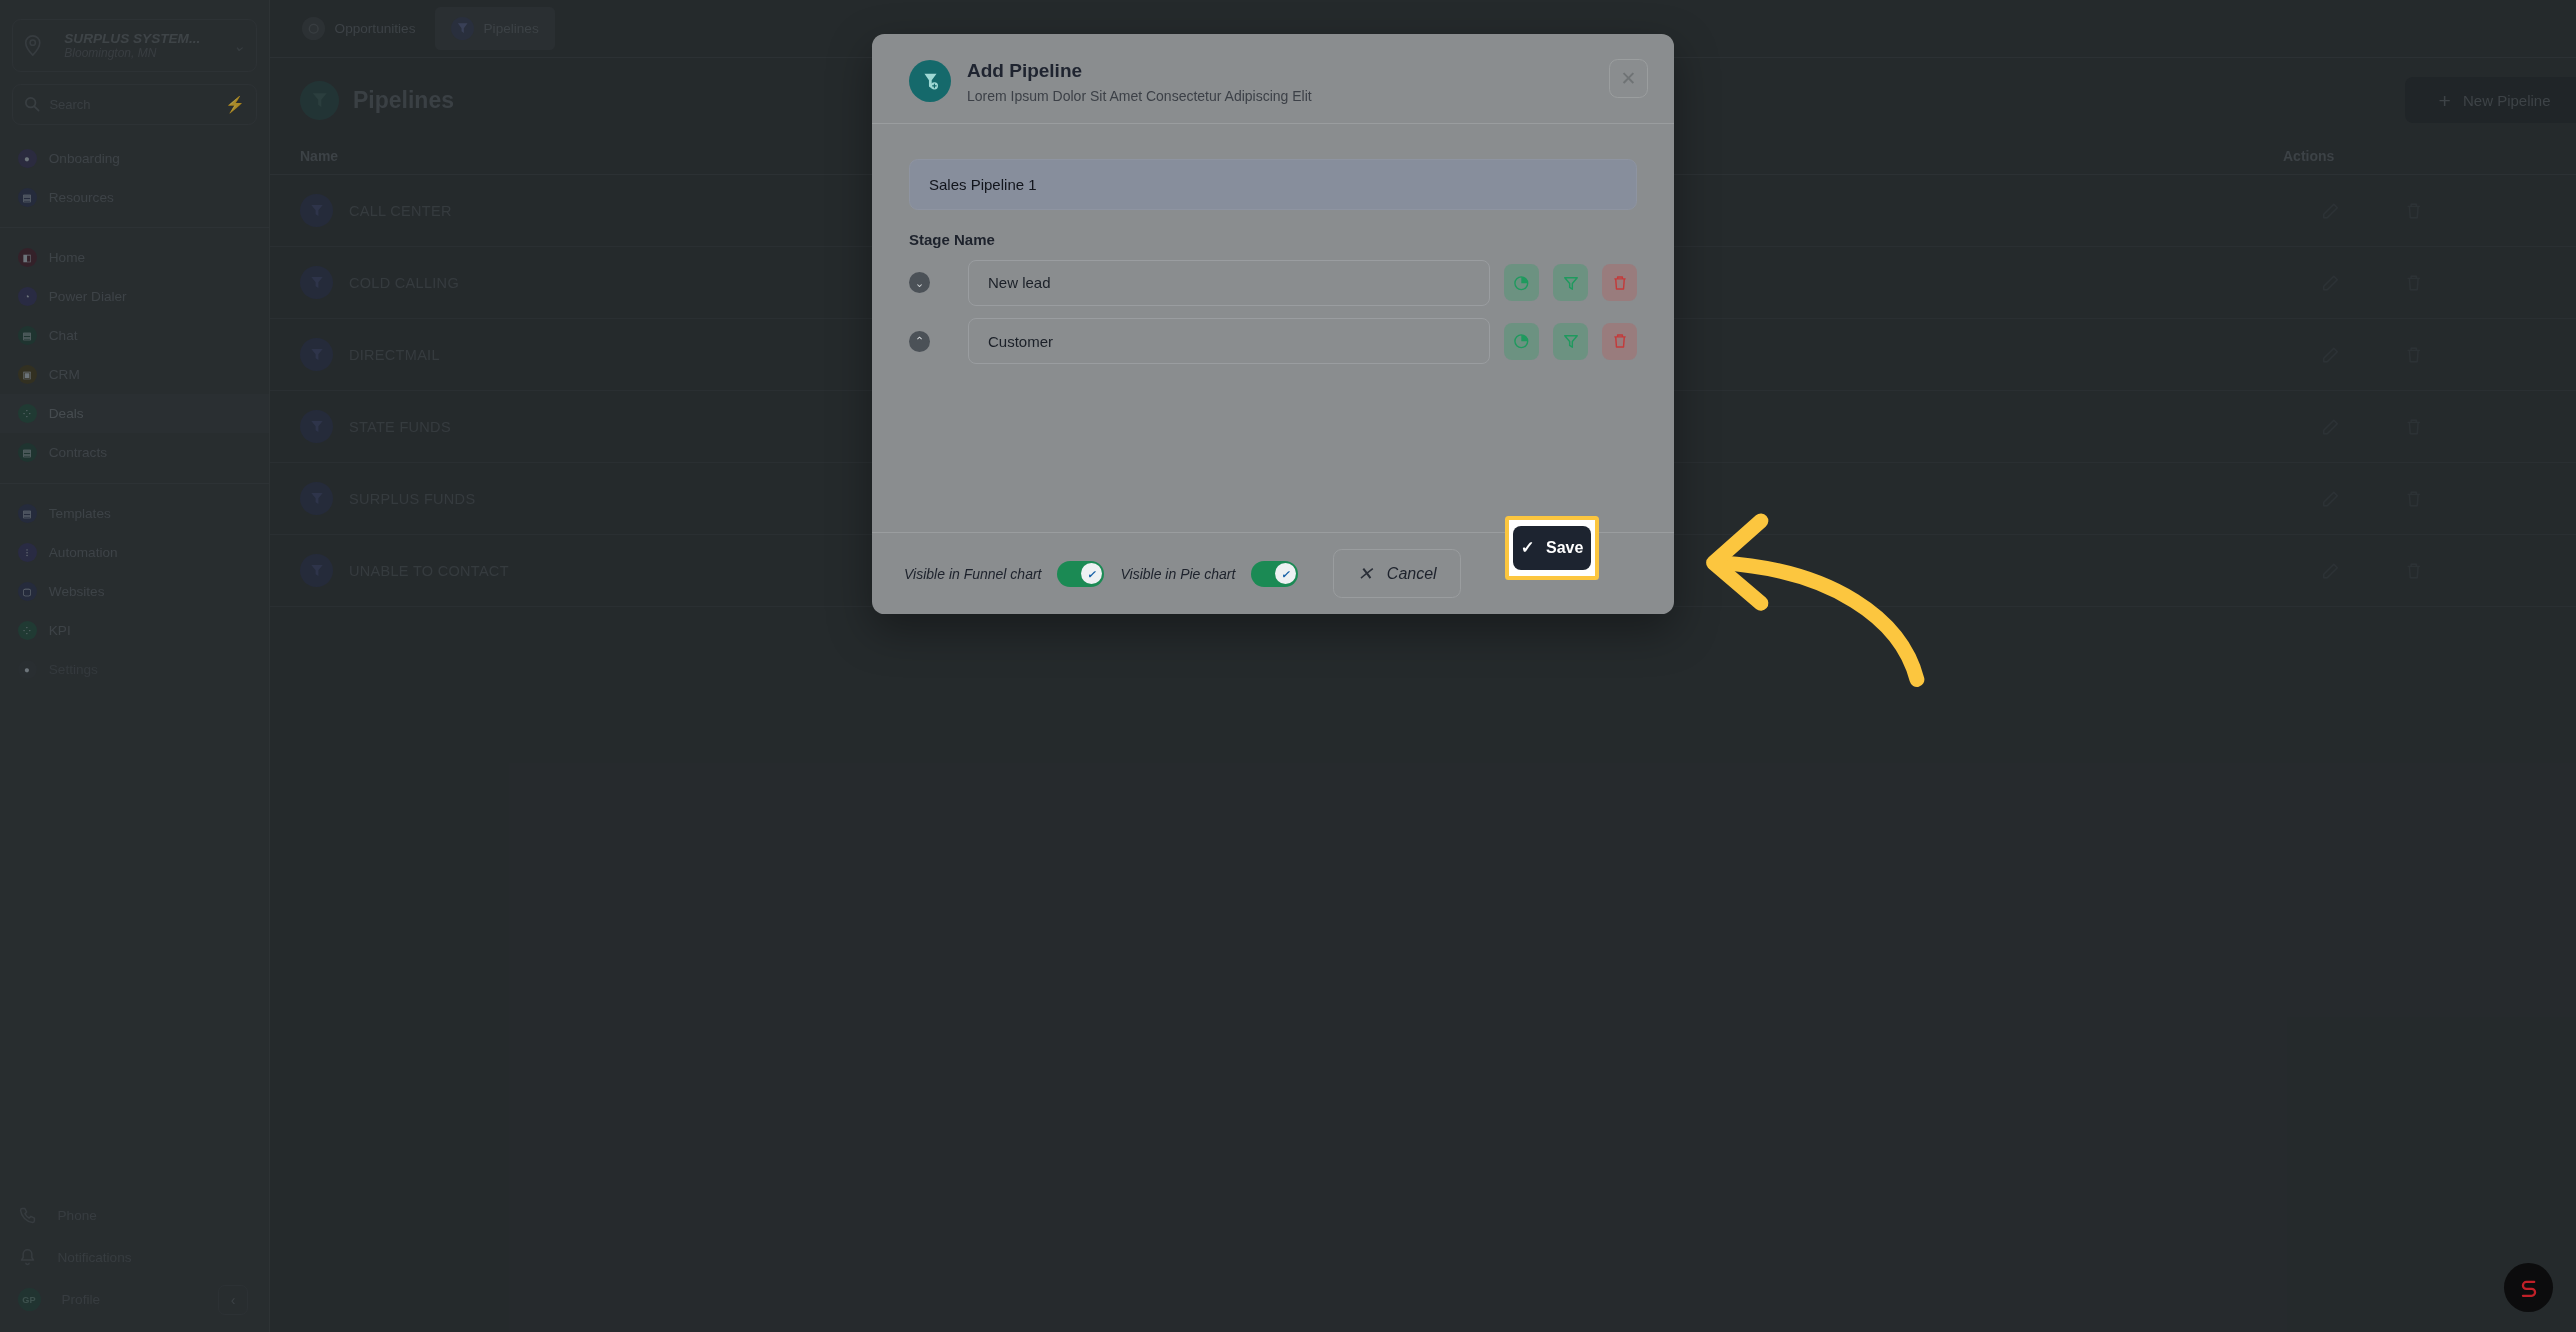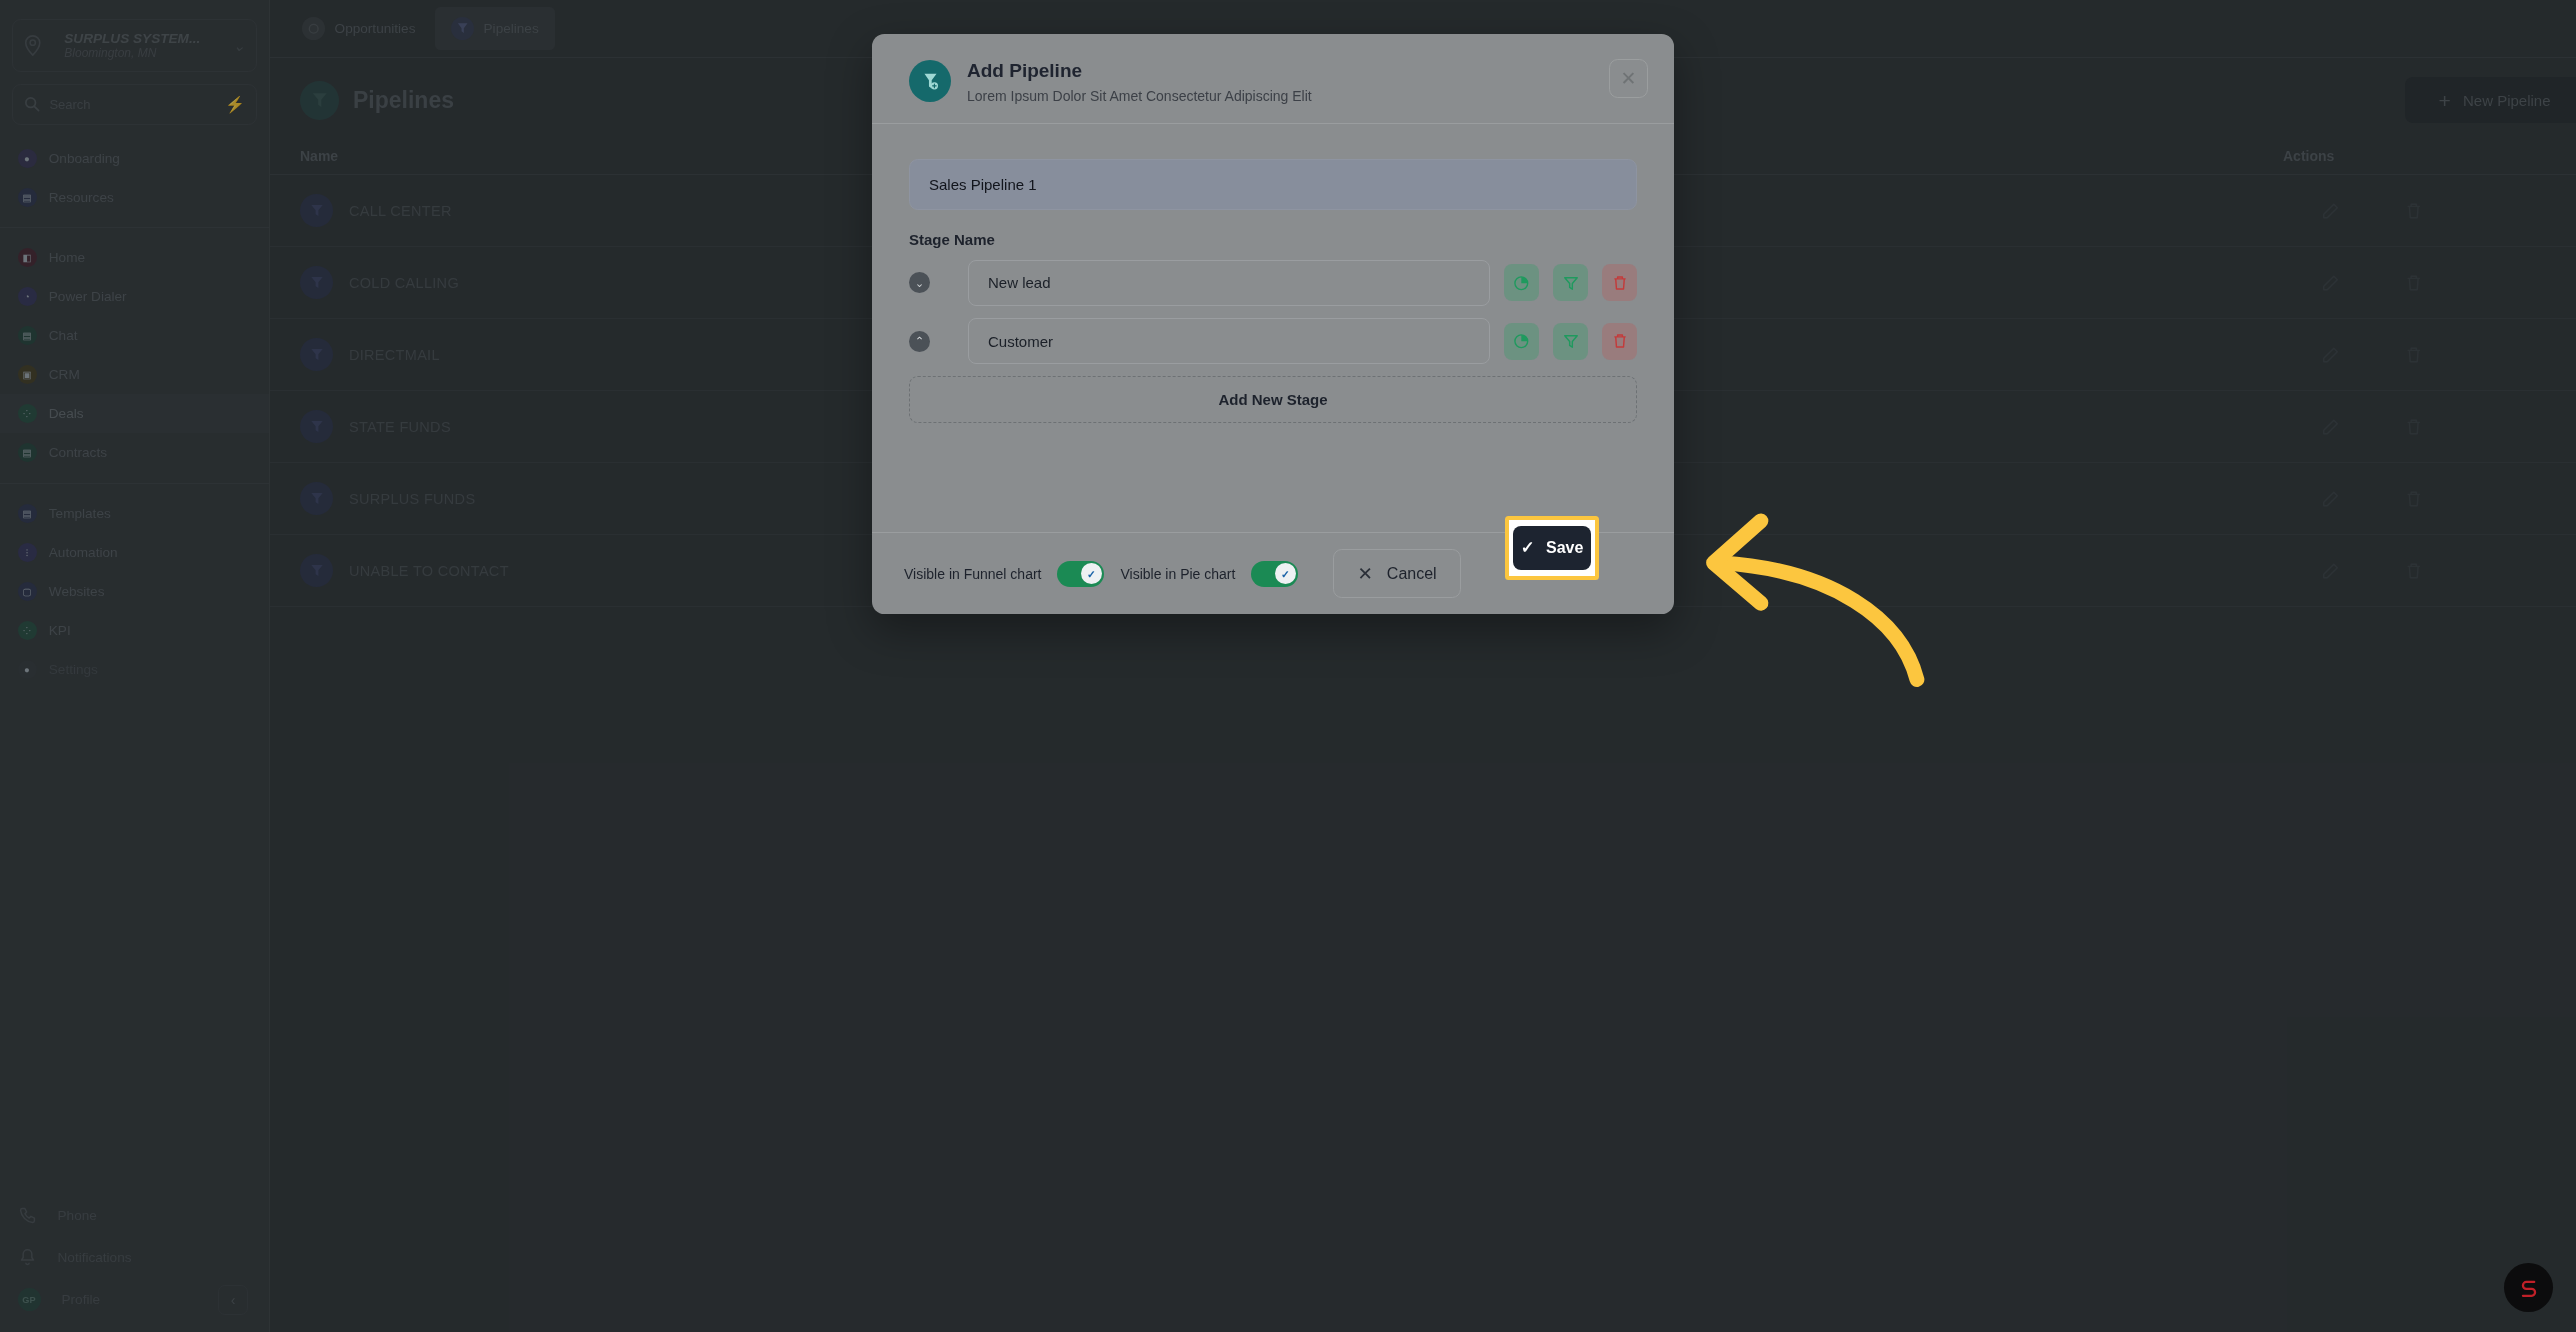--- a/index.html
+++ b/index.html
@@ -198,21 +198,21 @@
   .add-stage {
     height: 47px; border: 1.4px dashed #6d7174; border-radius: 8.8px;
     display: flex; align-items: center; justify-content: center;
     font-size: 15px; font-weight: 700; color: #1d222c;
     margin-top: 5.3px;
   }
 
   .modal-foot {
     border-top: 0.9px solid #9a9d9f;
     padding: 16px 26px 16px 32px;
-    display: flex; align-items: center; gap: 16px;
+    display: flex; align-items: center; gap: 16px; font-style: italic;
   }
   .toggle-label { font-size: 14px; color: #1d222c; }
   .toggle {
     width: 47px; height: 26px; border-radius: 14px; background: #1b8a54;
     position: relative; flex: none;
   }
   .knob {
     position: absolute; top: 2.6px; right: 2.6px;
     width: 21px; height: 21px; border-radius: 50%;
     background: #eef1f3; display: flex; align-items: center; justify-content: center;
@@ -604,23 +604,20 @@
               <path d="M2 3h14l-5.5 6.5V16l-3-2V9.5z" fill="none" stroke="#1f9a5e" stroke-width="1.6" stroke-linejoin="round"></path>
             </svg>
         </div>
         <div class="sq-btn sq-red">
           <svg width="16" height="16" viewBox="0 0 18 18">
               <path d="M2.6 4.4h12.8M6.3 4.4V2.3h5.4v2.1M4.2 4.4l.8 11.3h8l.8-11.3" fill="none" stroke="#c43a3a" stroke-width="1.6" stroke-linejoin="round"></path>
             </svg>
         </div>
       </div>
 
-      <div class="add-stage">
-        <span>Add New Stage</span>
-      </div>
     </div>
 
     <div class="modal-foot">
       <span class="toggle-label">Visible in Funnel chart</span>
       <div class="toggle">
         <div class="knob">✓</div>
       </div>
       <span class="toggle-label">Visible in Pie chart</span>
       <div class="toggle">
         <div class="knob">✓</div>

